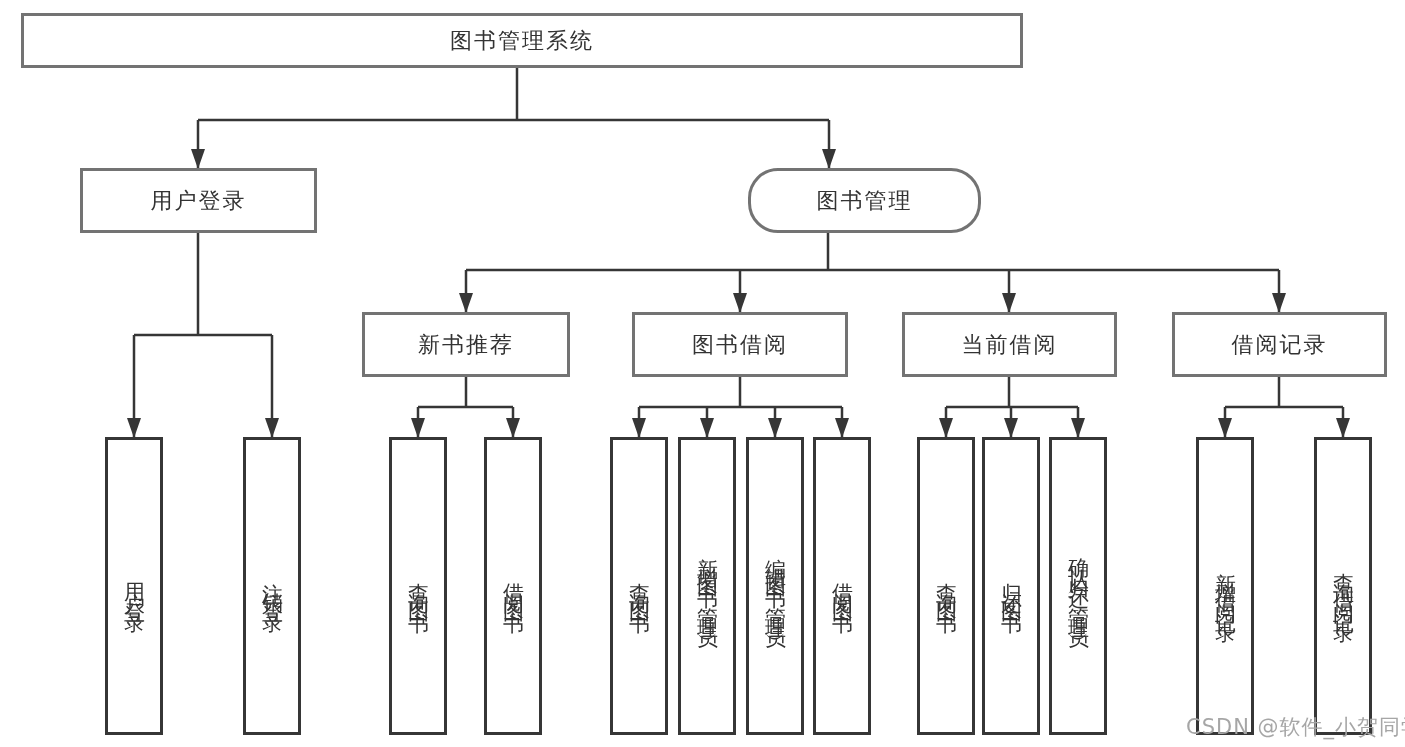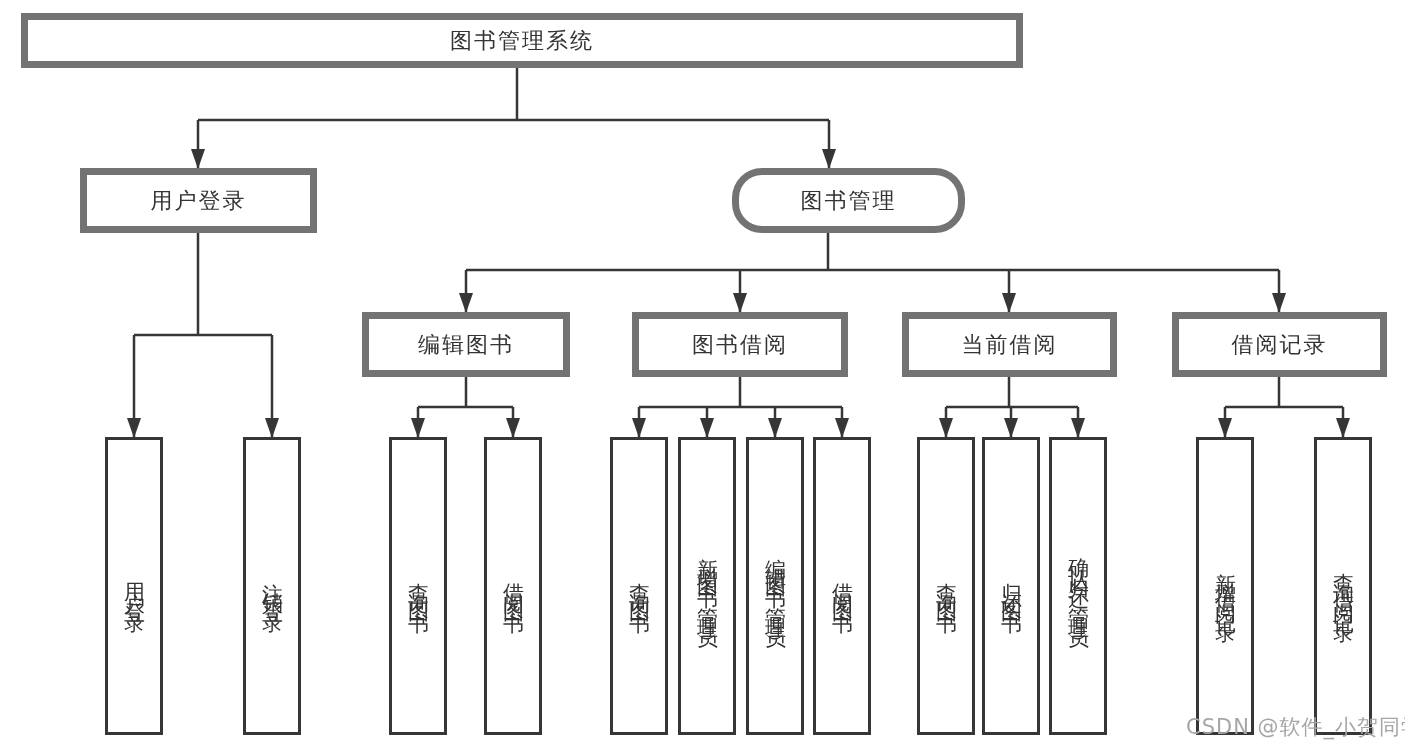--- a/index.html
+++ b/index.html
@@ -18,21 +18,21 @@
   #connectors {
     position: absolute;
     left: 0;
     top: 0;
     width: 1405px;
     height: 747px;
   }
   .node {
     position: absolute;
     box-sizing: border-box;
-    border: 7px solid #737373;
+    border: 3px solid #737373;
     background: #ffffff;
     display: flex;
     align-items: center;
     justify-content: center;
     color: #333333;
     font-size: 22px;
     letter-spacing: 2px;
     white-space: nowrap;
   }
   .node.root {
@@ -133,23 +133,23 @@
         <path d="M1279,377 V407 M1225,407 H1343"></path>
         <line x1="1225" y1="407" x2="1225" y2="437" marker-end="url(#ah)"></line>
         <line x1="1343" y1="407" x2="1343" y2="437" marker-end="url(#ah)"></line>
       </g>
     </g>
   </svg>
 
   <div class="node root">图书管理系统</div>
 
   <div class="node branch" style="left:80px;width:237px;">用户登录</div>
-  <div class="node branch" style="left:732px;width:233px;border-radius:30px;">图书管理</div>
+  <div class="node branch" style="left:748px;width:233px;border-radius:30px;">图书管理</div>
 
-  <div class="node sub" style="left:362px;width:208px;">编辑图书</div>
+  <div class="node sub" style="left:362px;width:208px;">新书推荐</div>
   <div class="node sub" style="left:902px;width:215px;">当前借阅</div>
   <div class="node sub" style="left:632px;width:216px;">图书借阅</div>
   <div class="node sub" style="left:1172px;width:215px;text-align:center;">借阅记录</div>
 
   <div class="leaf" style="left:105px;">
     <span class="vtext">用户登录</span>
   </div>
   <div class="leaf" style="left:243px;">
     <span class="vtext">注销登录</span>
   </div>

